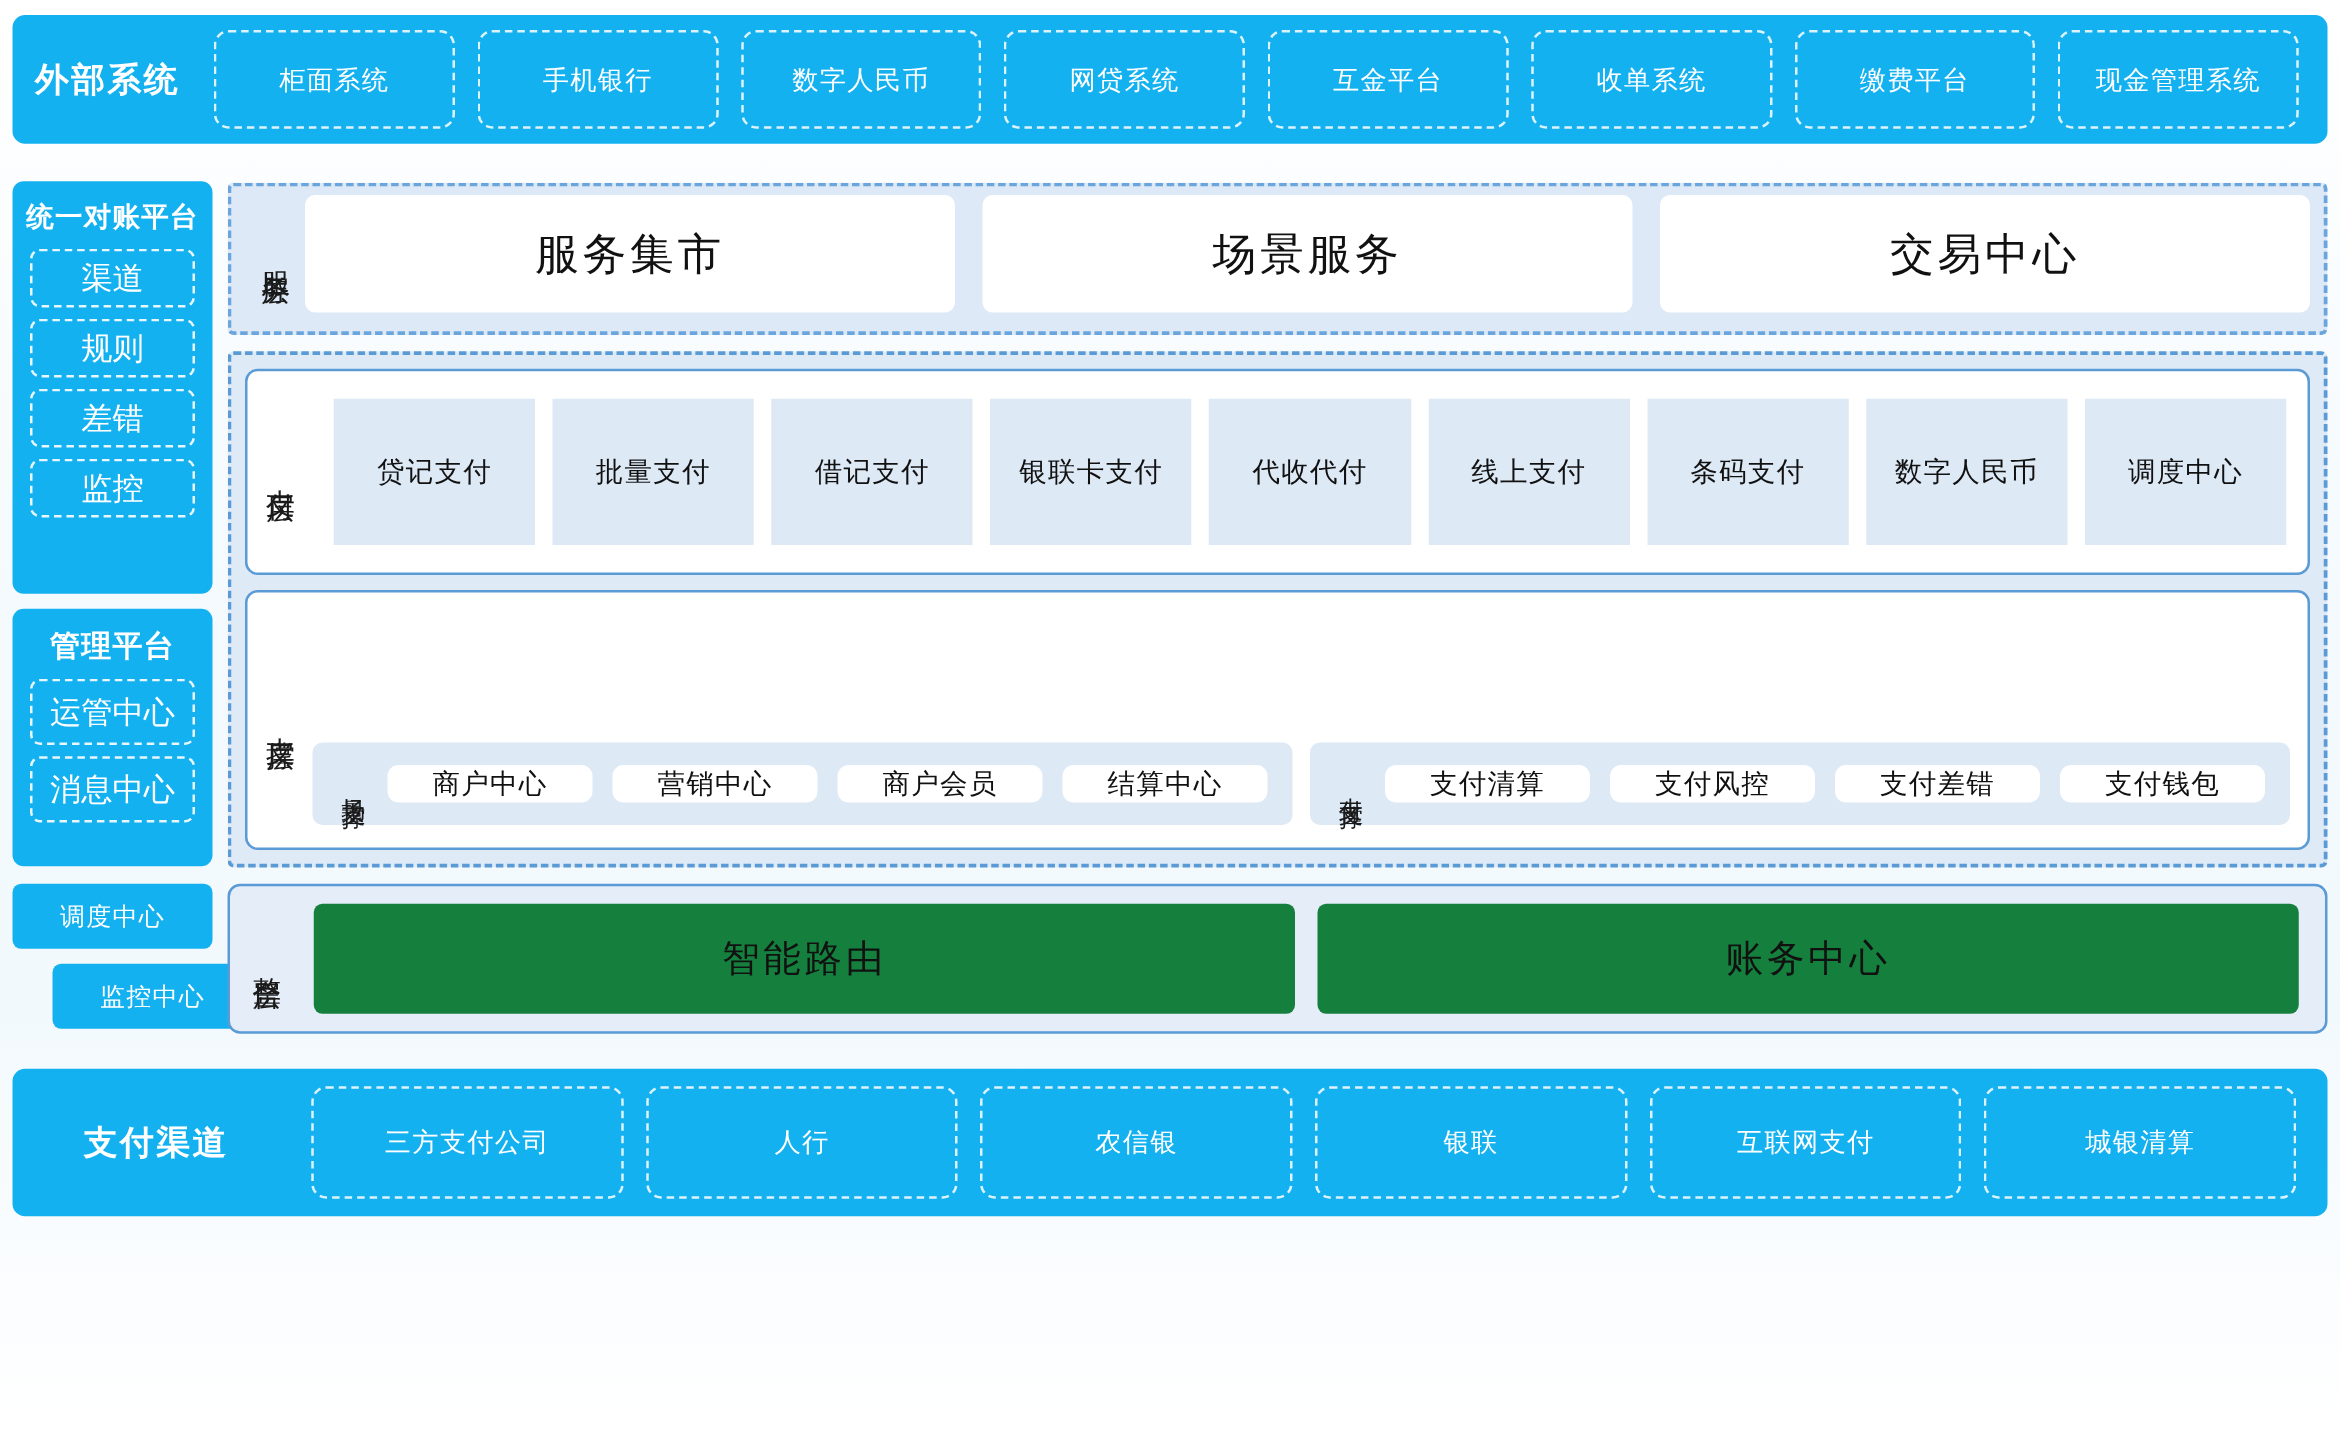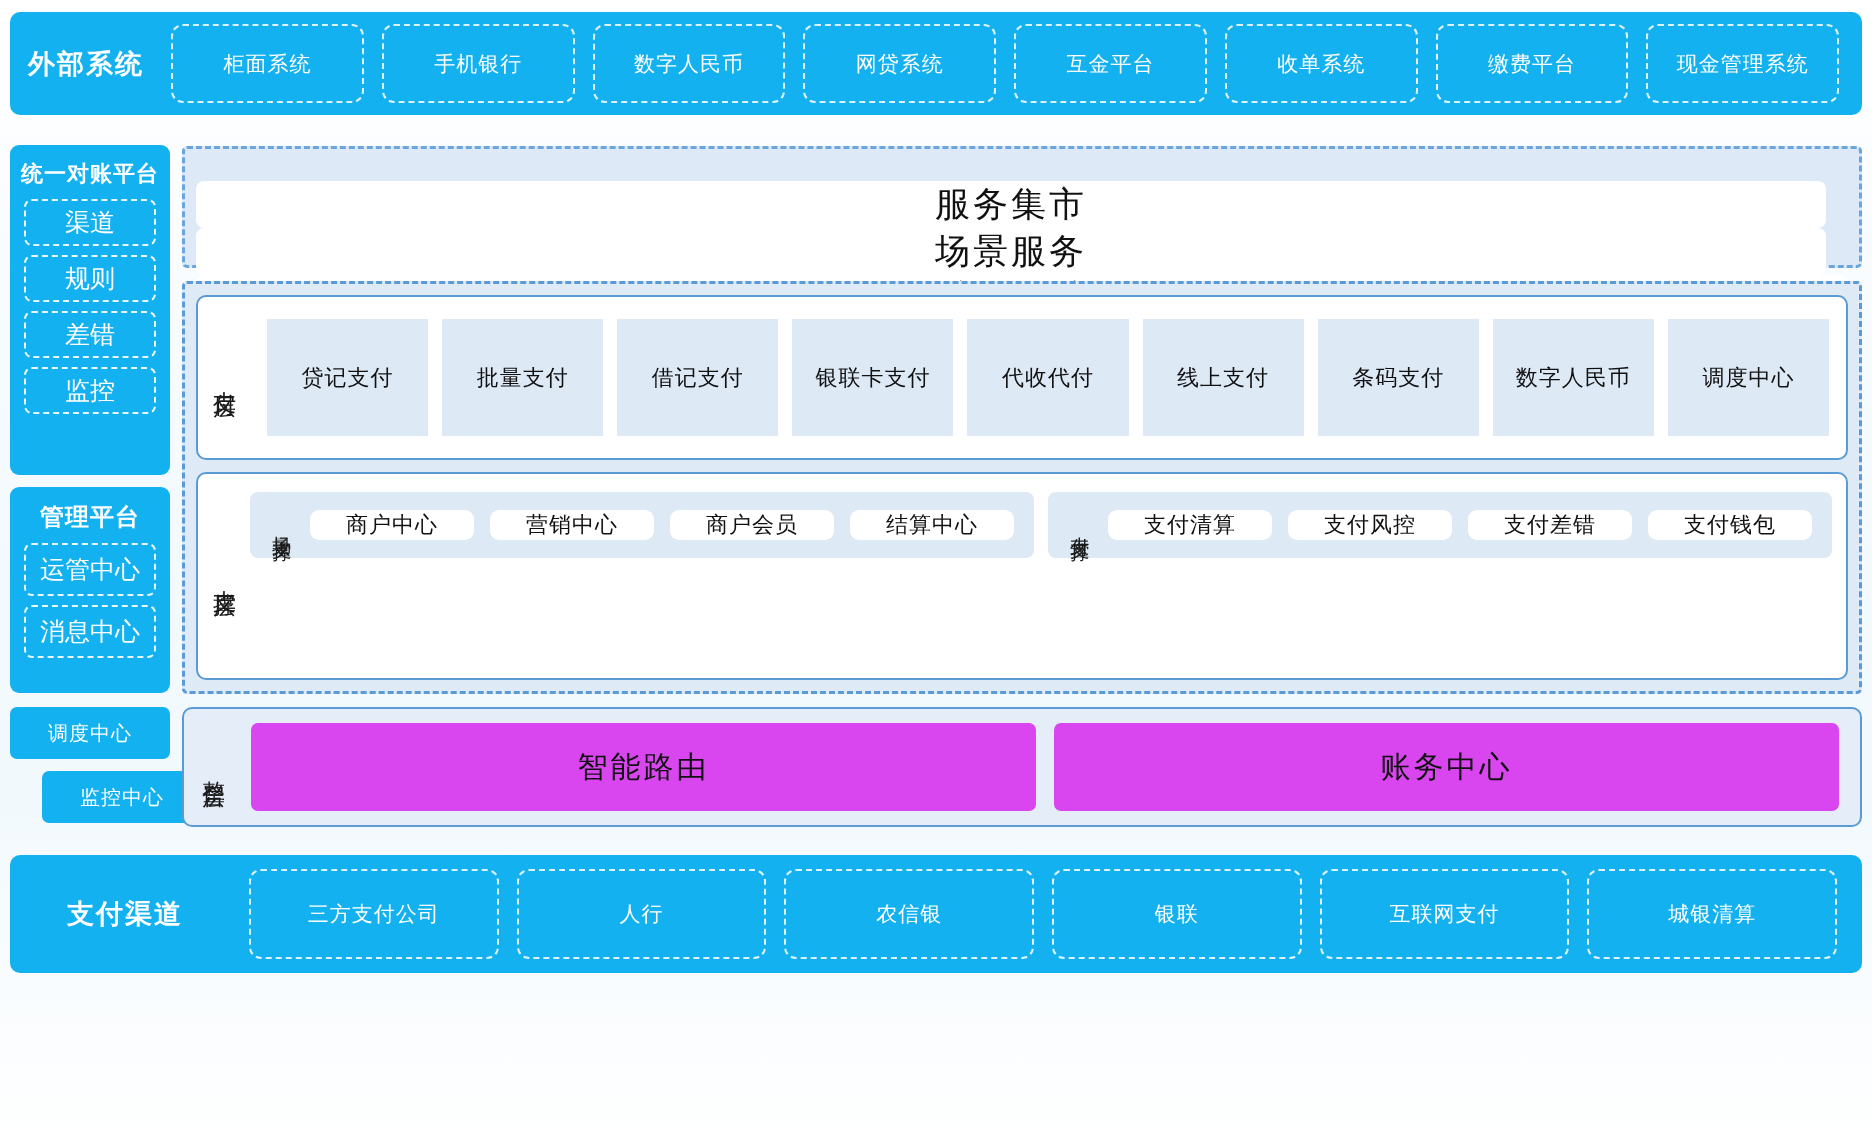--- a/index.html
+++ b/index.html
@@ -221,21 +221,21 @@
 
   
   .int-items {
     flex: 1 1 auto;
     display: flex;
     align-items: stretch;
     box-sizing: border-box;
   }
   .int-card {
     flex: 1 1 0;
-    background: #d946ef;
+    background: #15803d;
     border-radius: 7px;
     margin: 0 9px;
     display: flex;
     align-items: center;
     justify-content: center;
     font-size: 30px;
     letter-spacing: 3px;
     color: #111;
     box-sizing: border-box;
   }
@@ -270,21 +270,21 @@
   <div class="rail-card" style="left:10px; top:487px; width:160px; height:206px;">
     <div class="rail-title">管理平台</div>
     <div class="rail-chip" style="height:53px;">运管中心</div>
     <div class="rail-chip" style="height:53px;">消息中心</div>
   </div>
 
   <div class="rail-solid" style="left:10px; top:707px; width:160px; height:52px;">调度中心</div>
   <div class="rail-solid" style="left:10px; top:771px; width:160px; height:52px;margin-left:32px;">监控中心</div>
 
   <div class="dash-group fine" style="left:182px; top:146px; width:1680px; height:122px; border-style:dashed;"></div>
-  <div class="svc-row" style="left:196px; top:172px; width:1652px; height:94px;flex-direction:column;">
+  <div class="svc-row" style="left:196px; top:156px; width:1652px; height:94px;">
     <div class="vlabel" style="width:48px;">服务层</div>
     <div class="svc-card">服务集市</div>
     <div class="svc-card">场景服务</div>
     <div class="svc-card">交易中心</div>
   </div>
 
   <div class="dash-group" style="left:182px; top:281px; width:1680px; height:413px;"></div>
 
   <div class="panel" style="left:196px; top:295px; width:1652px; height:165px;">
     <div class="vlabel" style="width:52px;">支付层</div>
@@ -296,21 +296,21 @@
       <div class="pay-chip">代收代付</div>
       <div class="pay-chip">线上支付</div>
       <div class="pay-chip">条码支付</div>
       <div class="pay-chip">数字人民币</div>
       <div class="pay-chip">调度中心</div>
     </div>
   </div>
 
   <div class="panel" style="left:196px; top:472px; width:1652px; height:208px;">
     <div class="vlabel" style="width:52px;">支撑层</div>
-    <div style="flex:1 1 auto; display:flex; align-items:flex-start; padding:18px 14px 18px 0; box-sizing:border-box;">
+    <div style="flex:1 1 auto; display:flex; align-items:flex-end; padding:18px 14px 18px 0; box-sizing:border-box;">
 
       <div class="sub-group" style="flex:1 1 0; margin-right:14px;">
         <div class="vlabel small" style="width:40px;">场景支撑</div>
         <div style="flex:1 1 auto; display:flex; align-items:stretch; padding:8px 0;">
           <div class="sub-card">商户中心</div>
           <div class="sub-card">营销中心</div>
           <div class="sub-card">商户会员</div>
           <div class="sub-card">结算中心</div>
         </div>
       </div>

